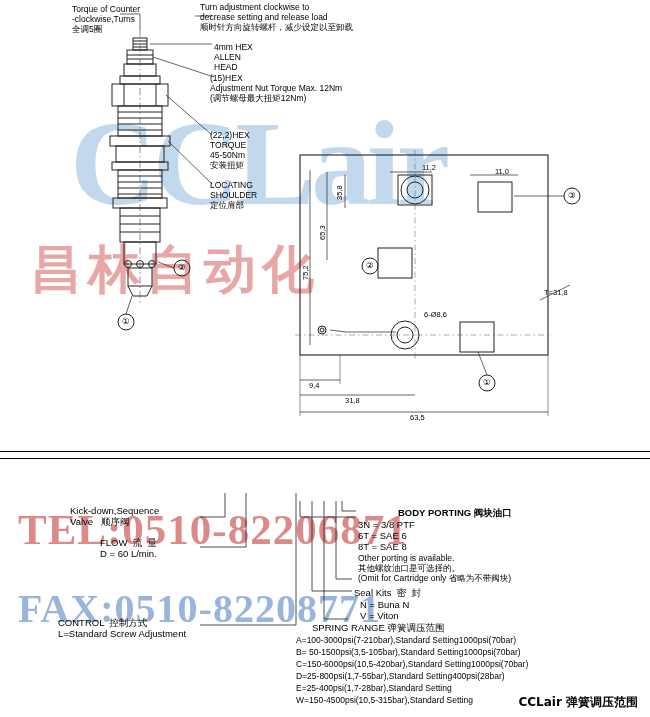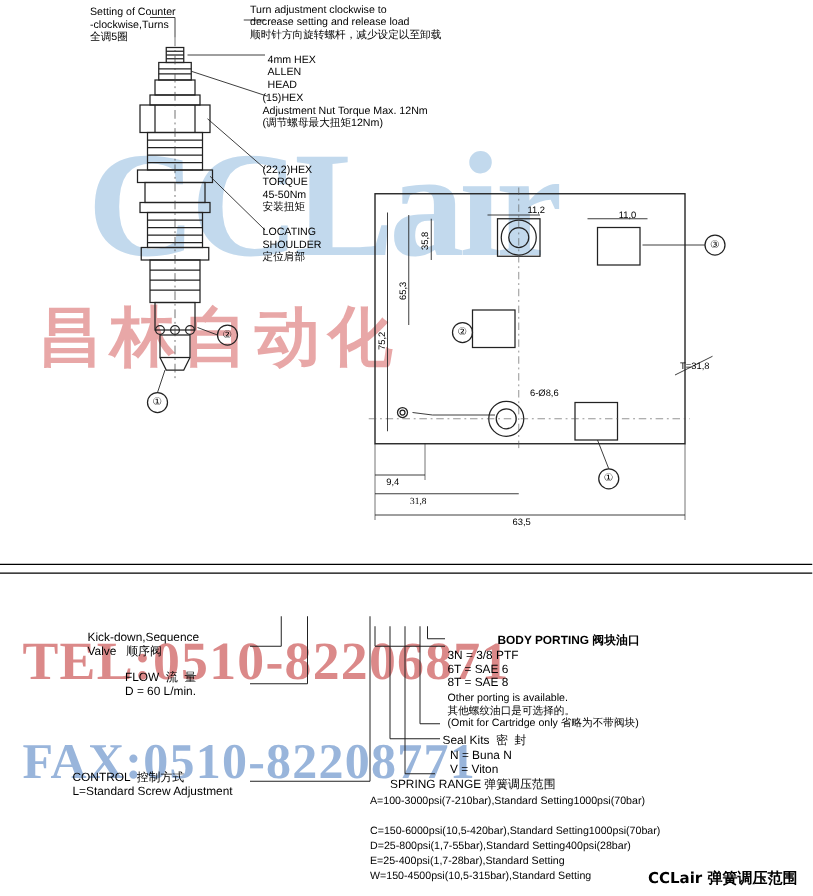--- a/index.html
+++ b/index.html
@@ -168,21 +168,21 @@
       <circle cx="572" cy="196" r="8"></circle>
       <line x1="564" y1="196" x2="514" y2="196" stroke-width="0.7"></line>
       <circle cx="370" cy="266" r="8"></circle>
       <circle cx="487" cy="383" r="8"></circle>
       <line x1="487" y1="375" x2="478" y2="352" stroke-width="0.7"></line>
       <line x1="346" y1="332" x2="396" y2="332" stroke-width="0.7"></line>
       <line x1="346" y1="332" x2="330" y2="330" stroke-width="0.7"></line>
     </g>
   </svg>
 
-  <div class="t f8" style="left:72px;top:4px;">Setting of Counter
+  <div class="t f8" style="left:72px;top:4px;">Torque of Counter
 -clockwise,Turns
 全调5圈</div>
   <div class="t f8" style="left:200px;top:2px;">Turn adjustment clockwise to
 decrease setting and release load
 顺时针方向旋转螺杆，减少设定以至卸载</div>
   <div class="t f8" style="left:214px;top:42px;">4mm HEX
 ALLEN
 HEAD</div>
   <div class="t f8" style="left:210px;top:73px;">(15)HEX
 Adjustment Nut Torque Max. 12Nm
@@ -196,21 +196,21 @@
 定位肩部</div>
 
   <div class="t f7" style="left:422px;top:164px;">11,2</div>
   <div class="t f7" style="left:495px;top:168px;">11,0</div>
   <div class="t f7" style="left:336px;top:200px;transform:rotate(-90deg);transform-origin:left top;">35,8</div>
   <div class="t f7" style="left:319px;top:240px;transform:rotate(-90deg);transform-origin:left top;">65,3</div>
   <div class="t f7" style="left:302px;top:280px;transform:rotate(-90deg);transform-origin:left top;">75,2</div>
   <div class="t f7" style="left:424px;top:311px;">6-Ø8,6</div>
   <div class="t f7" style="left:544px;top:289px;">T=31,8</div>
   <div class="t f7" style="left:309px;top:382px;">9,4</div>
-  <div class="t f7" style="left:328px;top:397px;font-family:Liberation Serif, serif;">31,8</div>
+  <div class="t f7" style="left:345px;top:397px;">31,8</div>
   <div class="t f7" style="left:410px;top:414px;">63,5</div>
 
   <div class="t f8" style="left:178px;top:262px;">②</div>
   <div class="t f8" style="left:122px;top:316px;">①</div>
   <div class="t f8" style="left:568px;top:190px;">③</div>
   <div class="t f8" style="left:366px;top:260px;">②</div>
   <div class="t f8" style="left:483px;top:377px;">①</div>
 </div>
 
 <div class="panel" id="bottom-panel">
@@ -244,19 +244,20 @@
   <div class="t f8" style="left:358px;top:94px;">Other porting is available.
 其他螺纹油口是可选择的。
 (Omit for Cartridge only 省略为不带阀块)</div>
 
   <div class="t f9" style="left:354px;top:128px;">Seal Kits  密  封</div>
   <div class="t f9" style="left:360px;top:140px;">N = Buna N</div>
   <div class="t f9" style="left:360px;top:151px;">V = Viton</div>
 
   <div class="t f9" style="left:312px;top:163px;">SPRING RANGE 弹簧调压范围</div>
   <div class="t f8" style="left:296px;top:176px;">A=100-3000psi(7-210bar),Standard Setting1000psi(70bar)</div>
+  <div class="t f8" style="left:296px;top:188px;">B= 50-1500psi(3,5-105bar),Standard Setting1000psi(70bar)</div>
   <div class="t f8" style="left:296px;top:200px;">C=150-6000psi(10,5-420bar),Standard Setting1000psi(70bar)</div>
   <div class="t f8" style="left:296px;top:212px;">D=25-800psi(1,7-55bar),Standard Setting400psi(28bar)</div>
   <div class="t f8" style="left:296px;top:224px;">E=25-400psi(1,7-28bar),Standard Setting</div>
   <div class="t f8" style="left:296px;top:236px;">W=150-4500psi(10,5-315bar),Standard Setting</div>
 </div>
 
 <div id="footer-brand">CCLair 弹簧调压范围</div>
 
 </body></html>

